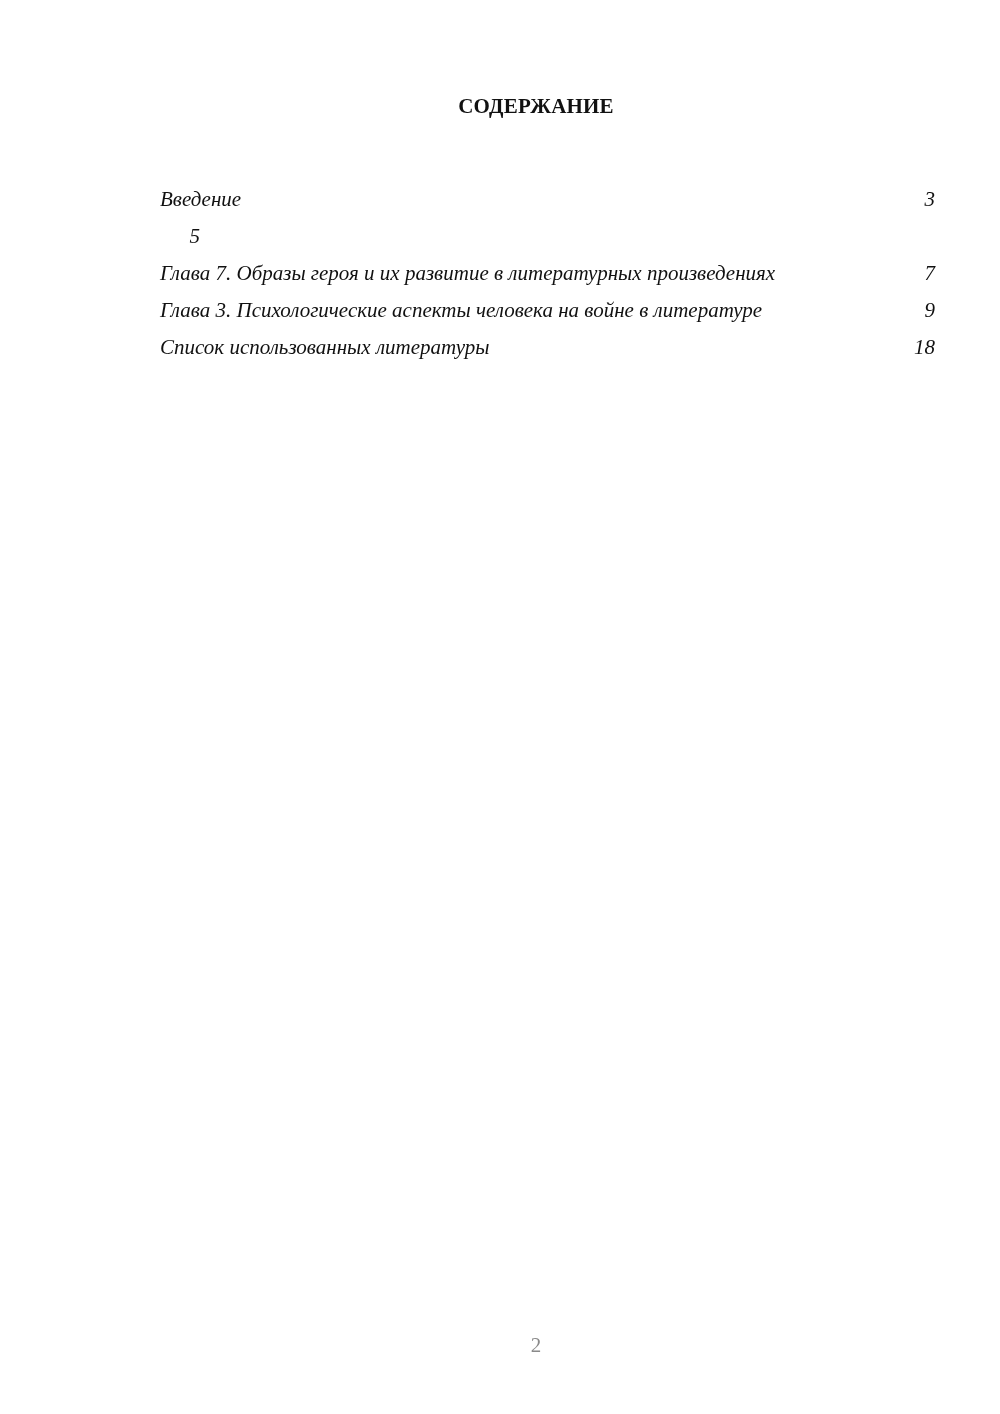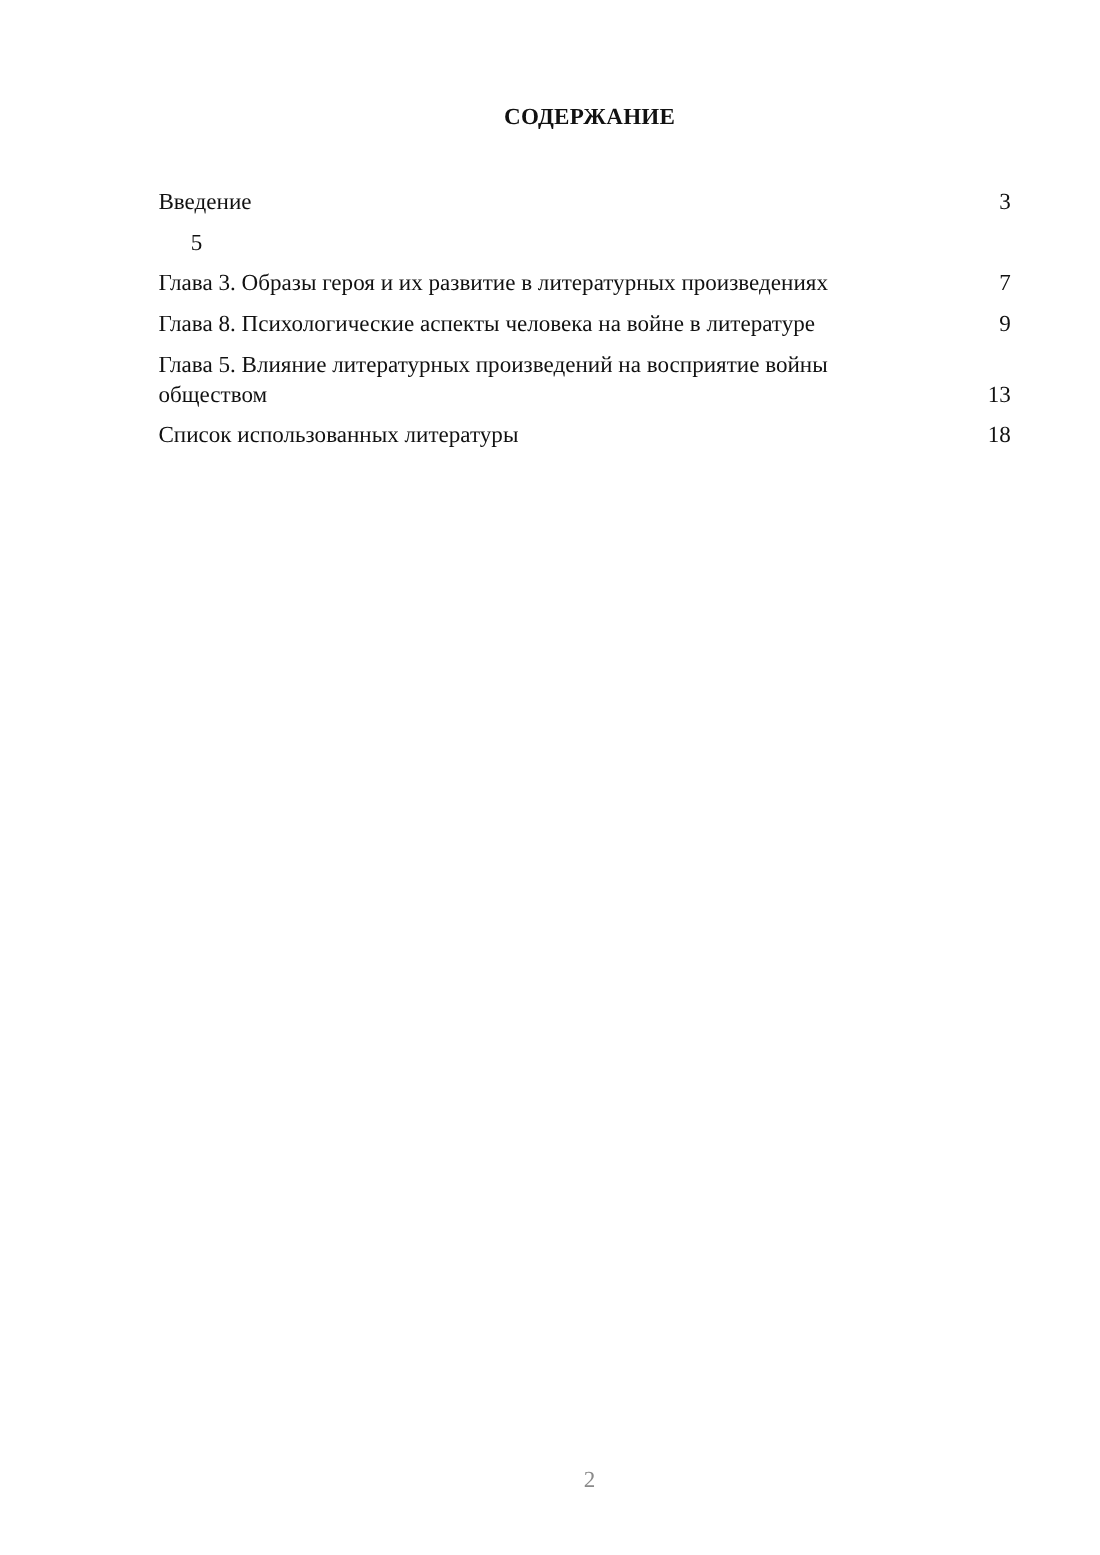--- a/index.html
+++ b/index.html
@@ -24,23 +24,24 @@
       font-weight: bold;
       font-size: 21px;
       letter-spacing: 0.2px;
       margin: 0;
     }
     .toc-list {
       position: absolute;
       top: 170px;
       left: 144px;
       width: 775px;
-      margin: 0;
+      margin: 16px;
       padding: 0;
       list-style: none;
+      font-style: italic;
     }
     .toc-item {
       display: flex;
       justify-content: space-between;
       align-items: flex-end;
       font-size: 21px;
       line-height: 27px;
       margin-bottom: 10px;
     }
     .toc-item .label {
@@ -67,30 +68,26 @@
 
 <ul class="toc-list">
   <li class="toc-item">
     <span class="label">Введение</span>
     <span class="page">3</span>
   </li>
   <li class="toc-item">
     <span class="page">5</span>
   </li>
   <li class="toc-item">
-    <span class="label">Глава 3. Образы героя и их развитие в литературных произведениях</span>
+    <span class="label">Глава 7. Образы героя и их развитие в литературных произведениях</span>
     <span class="page">7</span>
   </li>
   <li class="toc-item">
-    <span class="label">Глава 8. Психологические аспекты человека на войне в литературе</span>
+    <span class="label">Глава 3. Психологические аспекты человека на войне в литературе</span>
     <span class="page">9</span>
-  </li>
-  <li class="toc-item">
-    <span class="label">Глава 5. Влияние литературных произведений на восприятие войны обществом</span>
-    <span class="page">13</span>
   </li>
   <li class="toc-item">
     <span class="label">Список использованных литературы</span>
     <span class="page">18</span>
   </li>
 </ul>
 
 <div class="page-number">2</div>
 
 </body></html>

